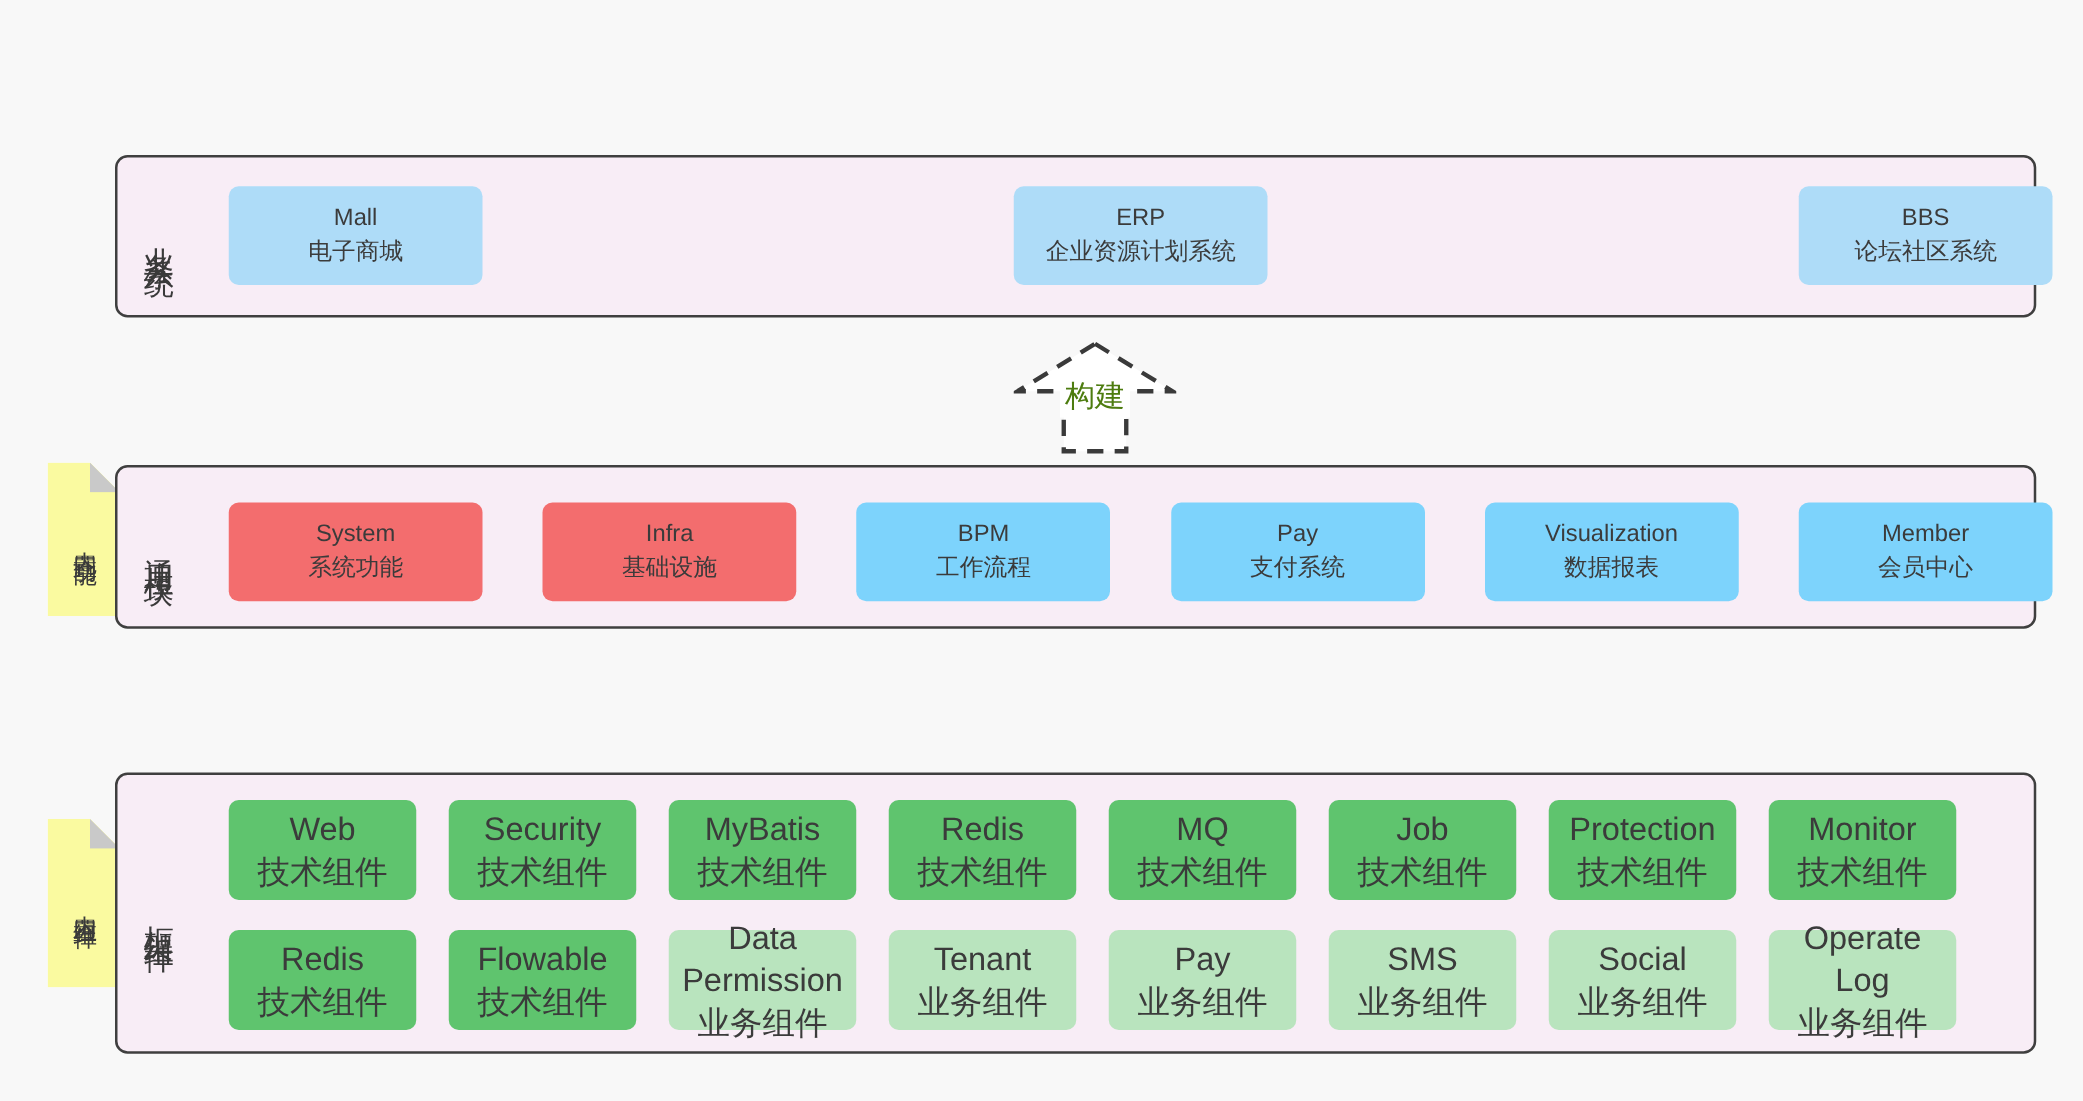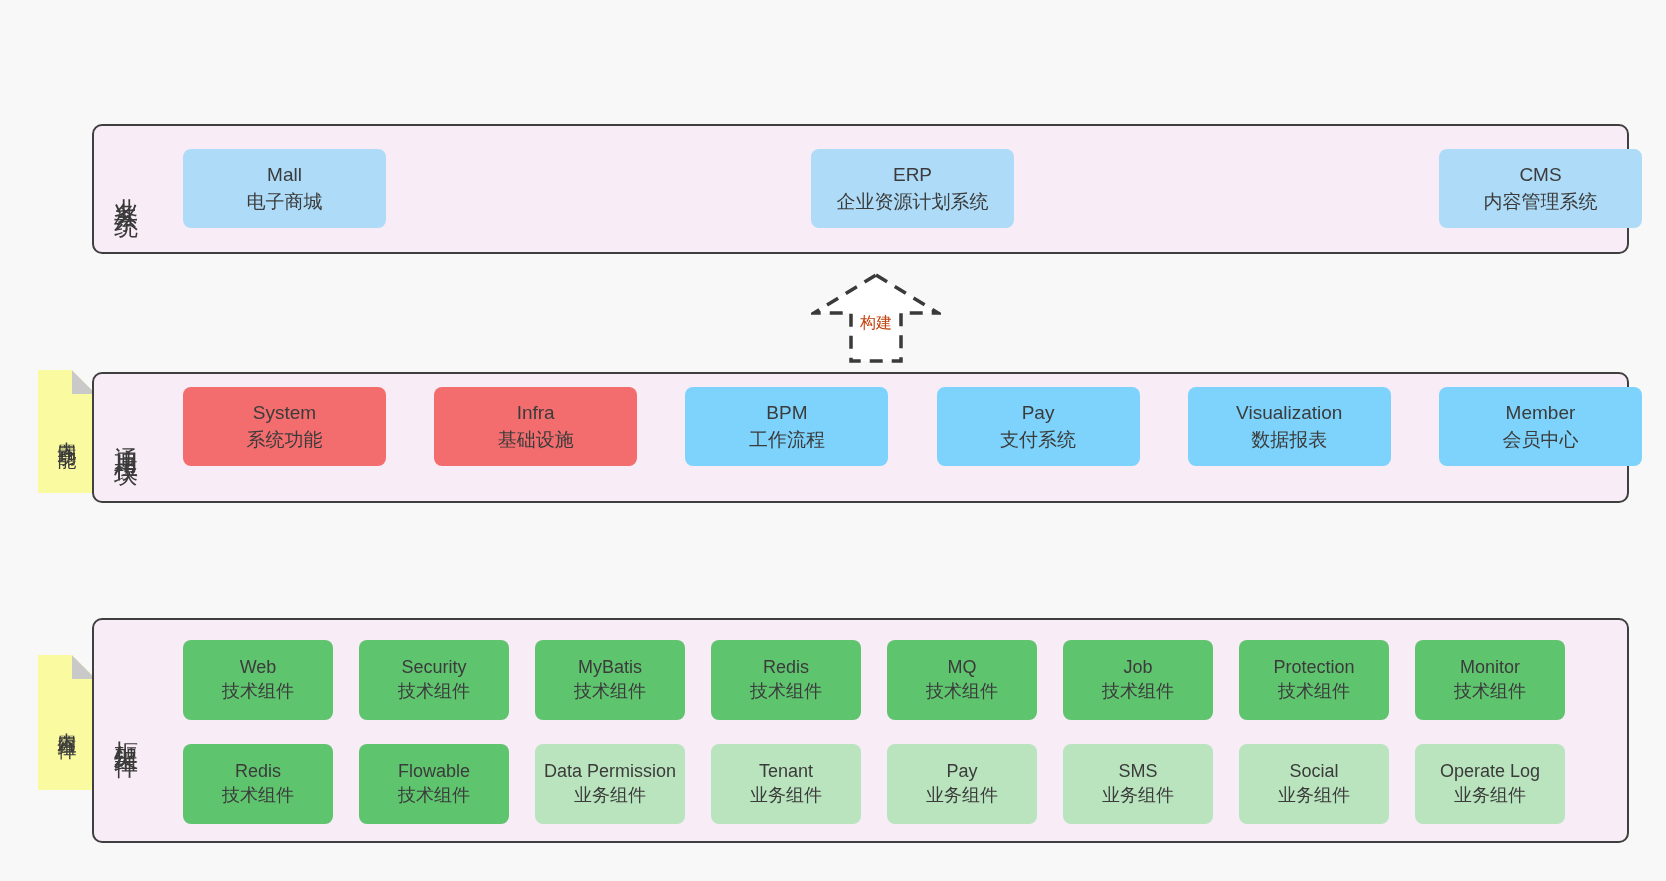--- a/index.html
+++ b/index.html
@@ -39,41 +39,41 @@
   }
   
   .boxrow{
     position:absolute;
     left:61px;width:1459px;
     display:flex;
     justify-content:space-between;
     padding-left:28px;
   }
   .band-1 .boxrow{top:23px;}
-  .band-2 .boxrow{top:13px;}
+  .band-2 .boxrow{top:28px;}
   .mbox{
     width:203px;height:79px;
     border-radius:8px;
     display:flex;
     flex-direction:column;
     justify-content:center;
     align-items:center;
     text-align:center;
     font-size:19px;
     line-height:1.38;
     color:#3b3b3b;
   }
   .boxrow-sm{
     left:61px;width:1382px;
   }
   .row-a{top:20px;}
   .row-b{top:124px;}
   .mbox-sm{
     width:150px;height:80px;
-    font-size:18px;
+    font-size:26px;
     line-height:1.32;
     padding:0 6px;
     box-sizing:border-box;
   }
   .c-blue{background:#aedcf8;}
   .c-red{background:#f36d6e;}
   .c-pink{background:#7dd3fc;}
   .c-green{background:#5fc46e;}
   .c-lightgreen{background:#b9e4be;}
   
@@ -103,25 +103,25 @@
   .arrow{
     position:absolute;
     width:130px;height:92px;
     z-index:2;
   }
   .arrow-1{left:811px;top:272px;}
   .arrow-2{left:828px;top:514px;}
   .arrow svg{display:block;width:130px;height:92px;}
   .arrow-label{
     position:absolute;
-    left:50%;top:40px;
+    left:50%;top:28px;
     transform:translateX(-50%);
     background:#ffffff;
-    font-size:16px;
-    color:#c2410c;
+    font-size:24px;
+    color:#4d7c0f;
     padding:1px 4px;
     white-space:nowrap;
   }
 </style>
 </head>
 <body>
 
 <div class="stage">
 
   <div class="note note-1">
@@ -138,22 +138,22 @@
     <div class="boxrow">
       <div class="mbox c-blue">
         <span>Mall</span>
         <span>电子商城</span>
       </div>
       <div class="mbox c-blue">
         <span>ERP</span>
         <span>企业资源计划系统</span>
       </div>
       <div class="mbox c-blue">
-        <span>CMS</span>
-        <span>内容管理系统</span>
+        <span>BBS</span>
+        <span>论坛社区系统</span>
       </div>
     </div>
   </div>
 
   <div class="arrow arrow-1">
     <svg viewBox="0 0 130 92">
       <path d="M65 3 L127 41 L90 41 L90 89 L40 89 L40 41 L3 41 Z" fill="#ffffff" stroke="#3a3a3a" stroke-width="3.5" stroke-dasharray="13 9" stroke-linecap="butt"></path>
     </svg>
     <span class="arrow-label">构建</span>
   </div>

